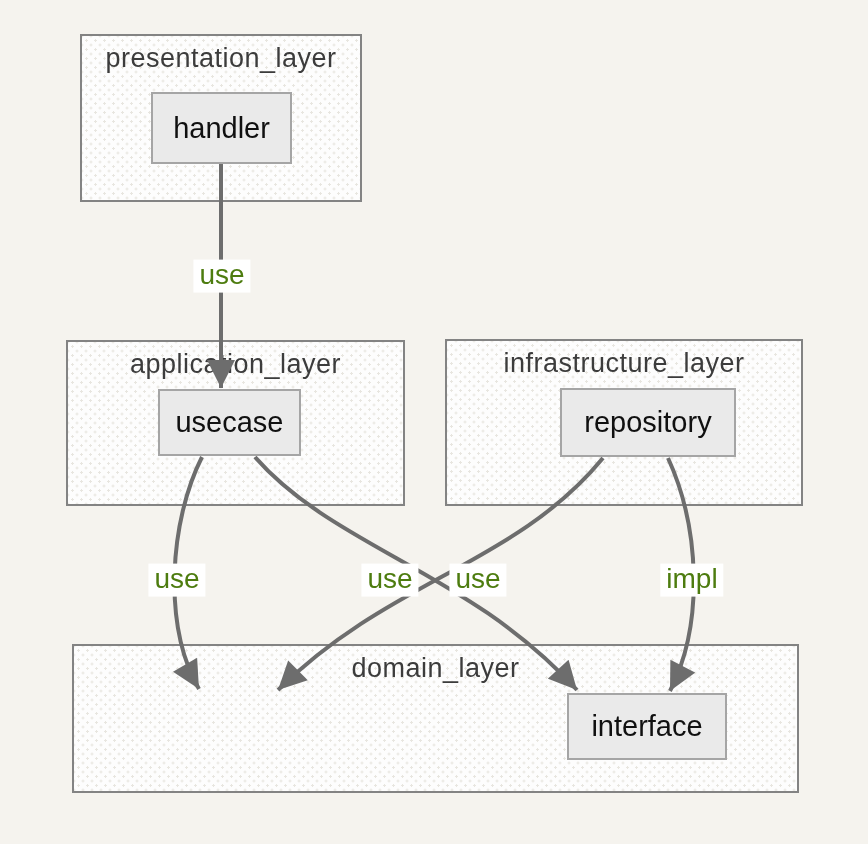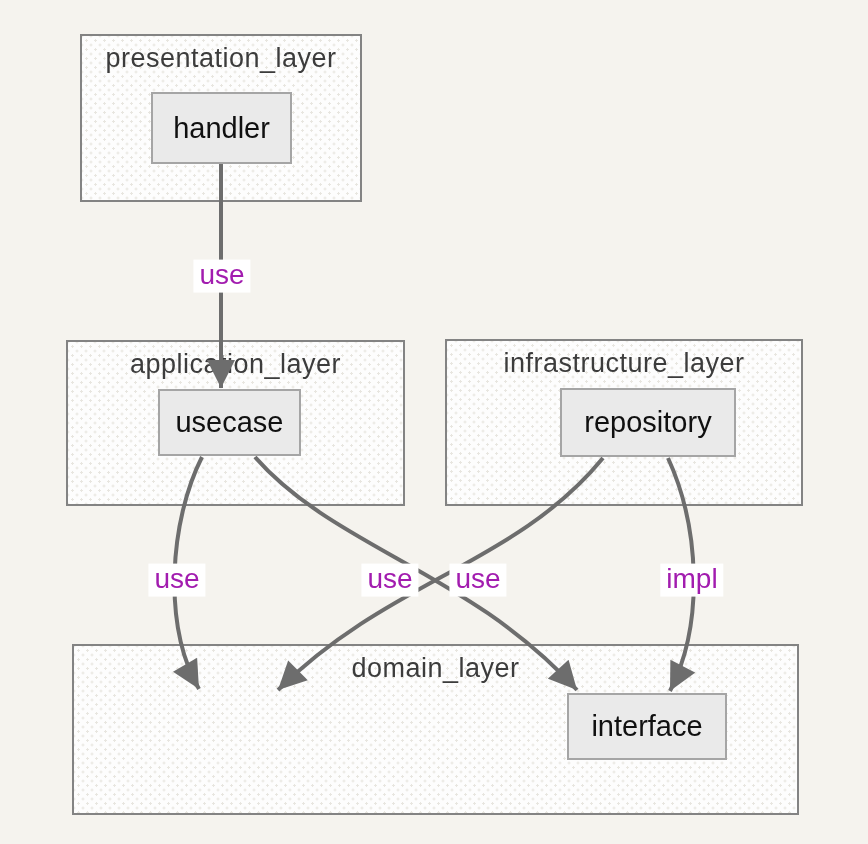--- a/index.html
+++ b/index.html
@@ -37,21 +37,21 @@
     left: 0;
     width: 100%;
     text-align: center;
     font-size: 27px;
     color: #3c3c3c;
     letter-spacing: 0.5px;
   }
   #layer-presentation   { left: 80px;  top: 34px;  width: 282px; height: 168px; }
   #layer-application    { left: 66px;  top: 340px; width: 339px; height: 166px; }
   #layer-infrastructure { left: 445px; top: 339px; width: 358px; height: 167px; }
-  #layer-domain         { left: 72px;  top: 644px; width: 727px; height: 171px; }
+  #layer-domain         { left: 72px;  top: 644px; width: 727px; height: 149px; }
 
   
   .edge-svg {
     position: absolute;
     left: 0;
     top: 0;
     z-index: 2;
     pointer-events: none;
   }
   .edge {
@@ -79,21 +79,21 @@
   #node-model      { left: 162px; top: 692px; width: 118px; height: 68px; }
   #node-interface  { left: 567px; top: 693px; width: 160px; height: 67px; justify-content: center; }
 
   
   .edge-label {
     position: absolute;
     transform: translate(-50%, -50%);
     background: #ffffff;
     padding: 0px 6px 2px 6px;
     font-size: 28px;
-    color: #a21caf;
+    color: #4d7c0f;
     line-height: 1.1;
     z-index: 4;
     white-space: nowrap;
   }
   #elabel-0 { left: 222px; top: 276px; }
   #elabel-1 { left: 177px; top: 580px; }
   #elabel-2 { left: 478px; top: 580px; }
   #elabel-3 { left: 390px; top: 580px; }
   #elabel-4 { left: 692px; top: 580px; text-align: center; }
 </style>

